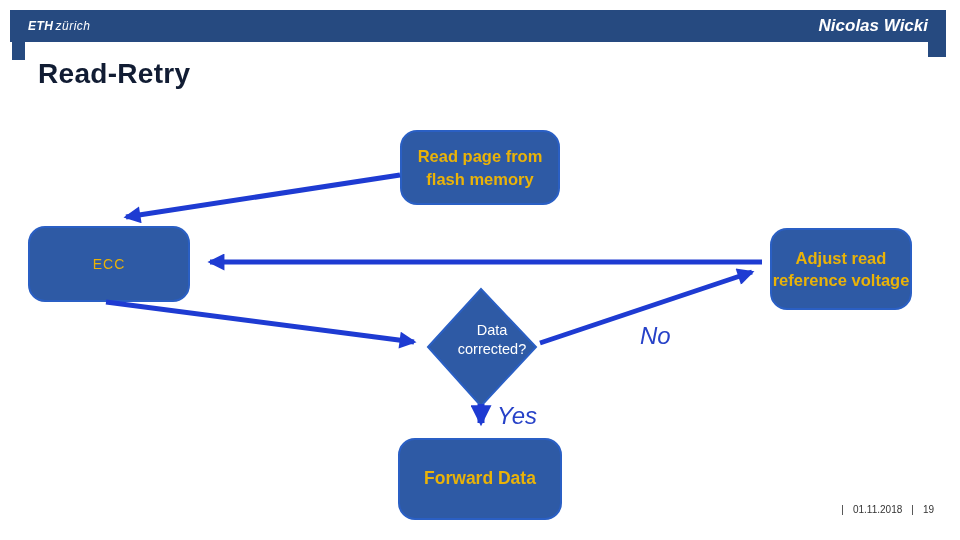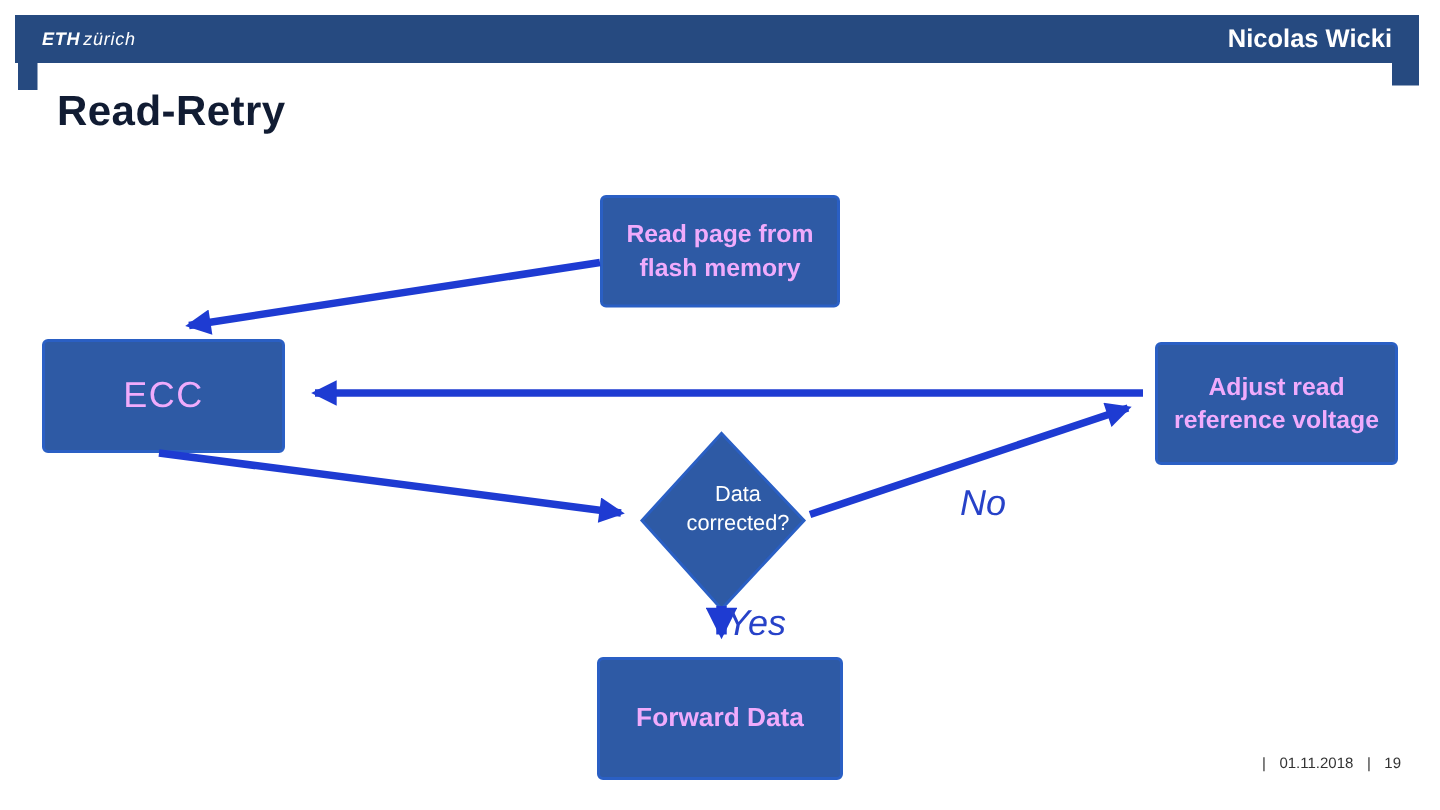--- a/index.html
+++ b/index.html
@@ -16,53 +16,53 @@
   }
   .header-tab-left{
     position:absolute;left:12px;top:42px;width:13px;height:18px;background:#264a80;
   }
   .header-tab-right{
     position:absolute;left:928px;top:42px;width:18px;height:15px;background:#264a80;
   }
   .eth-logo{color:#ffffff;font-size:12px;letter-spacing:.5px;white-space:nowrap;}
   .eth-logo .eth{font-weight:bold;font-style:italic;}
   .eth-logo .city{font-weight:300;font-style:italic;margin-left:2px;}
-  .author{color:#ffffff;font-size:17px;font-weight:bold;}
+  .author{color:#ffffff;font-size:17px;font-weight:bold;font-style:italic;}
   
   .slide-title{
     position:absolute;left:38px;top:58px;
     font-size:28px;font-weight:bold;color:#111c33;letter-spacing:.3px;
   }
   
   .node{
     position:absolute;box-sizing:border-box;
-    background:#2e5aa5;border:2px solid #2a5fc4;border-radius:4px;
-    color:#f0abfc;display:flex;align-items:center;justify-content:center;
+    background:#2e5aa5;border:2px solid #2a5fc4;border-radius:17px;
+    color:#eab308;display:flex;align-items:center;justify-content:center;
     text-align:center;white-space:pre-line;z-index:1;
   }
   .node.bold{font-weight:bold;font-size:16.5px;line-height:1.35;}
   #node-read-page{left:400px;top:130px;width:160px;height:75px;}
-  #node-ecc{left:28px;top:226px;width:162px;height:76px;font-size:24px;letter-spacing:1px;}
-  #node-adjust{left:770px;top:228px;width:162px;height:82px;}
+  #node-ecc{left:28px;top:226px;width:162px;height:76px;font-size:14px;letter-spacing:1px;}
+  #node-adjust{left:770px;top:228px;width:142px;height:82px;}
   #node-forward{left:398px;top:438px;width:164px;height:82px;font-size:17.5px;}
   .decision-text{
     position:absolute;left:449px;top:321px;width:86px;z-index:3;
     color:#ffffff;font-size:14.5px;line-height:1.3;white-space:pre-line;text-align:center;
   }
   
   .overlay{
     position:absolute;left:0;top:0;width:960px;height:540px;z-index:2;
     pointer-events:none;
   }
   
   .edge-label{
     position:absolute;z-index:3;color:#2742c8;font-size:24px;font-style:italic;
   }
   #label-no{left:640px;top:322px;}
-  #label-yes{left:484px;top:402px;}
+  #label-yes{left:497px;top:402px;}
   
   .footer{
     position:absolute;right:26px;top:504px;z-index:3;
     font-size:10px;color:#333333;display:flex;gap:9px;align-items:center;
   }
 </style>
 </head>
 <body>
 
 <div class="header-bar">

